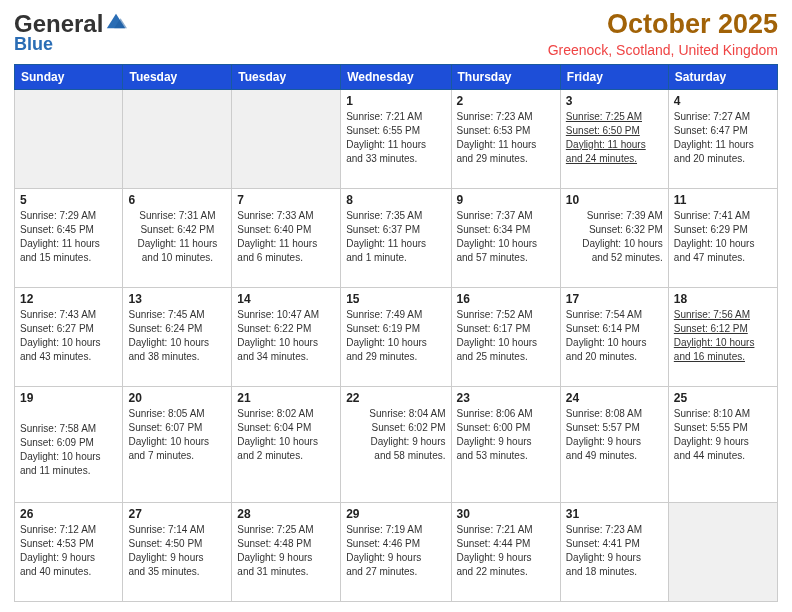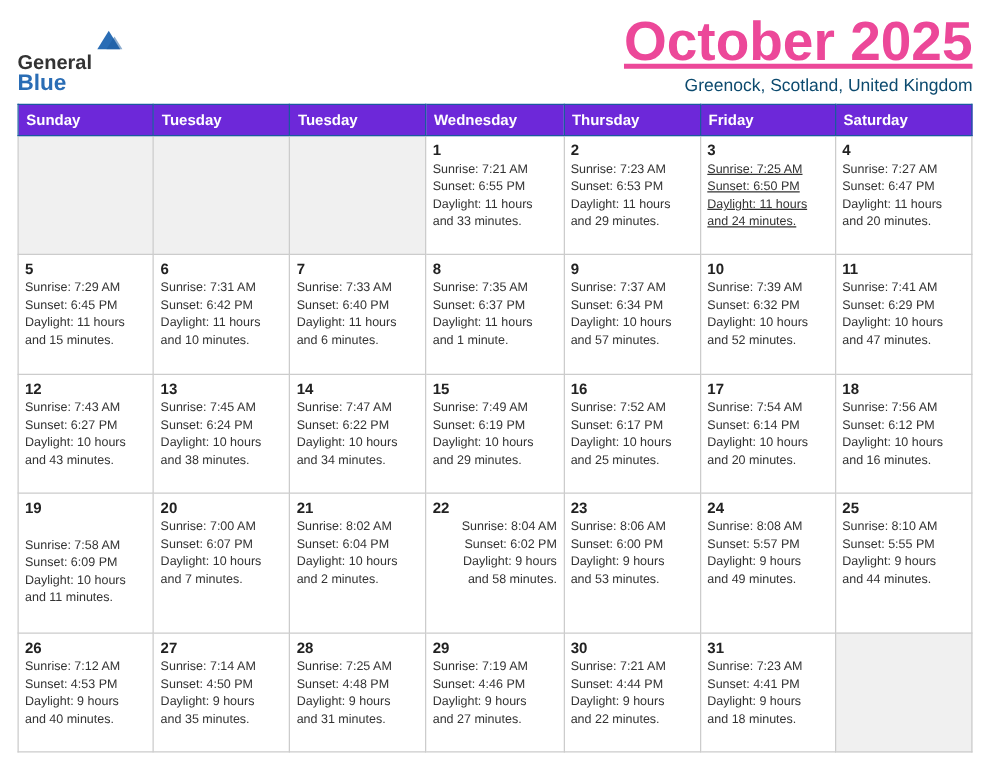--- a/index.html
+++ b/index.html
@@ -32,39 +32,38 @@
     .logo-icon {
       width: 22px;
       height: 22px;
       margin-left: 2px;
       margin-top: -6px;
     }
     .title-block {
       text-align: right;
     }
     .month-title {
-      font-size: 44px;
+      font-size: 27px;
       font-weight: bold;
-      color: #ec4899;
+      color: #a16207;
       line-height: 1.1;
-      text-decoration: underline;
     }
     .location {
       font-size: 14px;
-      color: #0c4a6e;
+      color: #ef4444;
       margin-top: 2px;
     }
     .calendar {
       width: 100%;
       border-collapse: collapse;
       flex: 1;
       font-size: 10.5px;
     }
     .calendar th {
-      background: #6d28d9;
+      background: #1d4ed8;
       color: #fff;
       text-align: left;
       padding: 5px 6px;
       font-size: 12px;
       font-weight: bold;
       border: 1px solid #1a5a9e;
     }
     .calendar td {
       border: 1px solid #ccc;
       vertical-align: top;
@@ -89,21 +88,21 @@
     }
   </style>
 </head>
 <body>
 
 <div class="page">
   <div class="header">
     <div class="logo">
       <div>
         <div style="display:flex;align-items:center;">
-          <span class="logo-general" style="font-size:16px;font-weight:bold;margin-top:32px;">General</span>
+          <span class="logo-general" style="font-size:24px;font-weight:bold;">General</span>
           <svg class="logo-icon" viewBox="0 0 24 24" fill="#2a6db5">
             <polygon points="2,20 12,4 22,20" fill="#2a6db5"></polygon>
             <polygon points="10,20 17,9 24,20" fill="#1a5a9e" opacity="0.5"></polygon>
           </svg>
         </div>
         <span class="logo-blue" style="font-size:18px;font-weight:bold;color:#2a6db5;display:block;margin-top:-4px;">Blue</span>
       </div>
     </div>
     <div class="title-block">
       <div class="month-title">October 2025</div>
@@ -160,21 +159,21 @@
         <tr style="height: 82px;">
           <td>
             <span class="day-num">5</span>
             <div class="day-info" style="white-space: pre-line;">Sunrise: 7:29 AM
 Sunset: 6:45 PM
 Daylight: 11 hours
 and 15 minutes.</div>
           </td>
           <td>
             <span class="day-num">6</span>
-            <div class="day-info" style="white-space: pre-line;">Sunrise: 7:31 AM
+            <div class="day-info" style="white-space: pre-line; text-align: center;">Sunrise: 7:31 AM
 Sunset: 6:42 PM
 Daylight: 11 hours
 and 10 minutes.</div>
           </td>
           <td>
             <span class="day-num">7</span>
             <div class="day-info" style="white-space: pre-line;">Sunrise: 7:33 AM
 Sunset: 6:40 PM
 Daylight: 11 hours
 and 6 minutes.</div>
@@ -188,21 +187,21 @@
           </td>
           <td>
             <span class="day-num">9</span>
             <div class="day-info" style="white-space: pre-line;">Sunrise: 7:37 AM
 Sunset: 6:34 PM
 Daylight: 10 hours
 and 57 minutes.</div>
           </td>
           <td>
             <span class="day-num">10</span>
-            <div class="day-info" style="white-space: pre-line;">Sunrise: 7:39 AM
+            <div class="day-info" style="white-space: pre-line; text-align: right;">Sunrise: 7:39 AM
 Sunset: 6:32 PM
 Daylight: 10 hours
 and 52 minutes.</div>
           </td>
           <td>
             <span class="day-num">11</span>
             <div class="day-info" style="white-space: pre-line;">Sunrise: 7:41 AM
 Sunset: 6:29 PM
 Daylight: 10 hours
 and 47 minutes.</div>
@@ -218,21 +217,21 @@
           </td>
           <td>
             <span class="day-num">13</span>
             <div class="day-info" style="white-space: pre-line;">Sunrise: 7:45 AM
 Sunset: 6:24 PM
 Daylight: 10 hours
 and 38 minutes.</div>
           </td>
           <td>
             <span class="day-num">14</span>
-            <div class="day-info" style="white-space: pre-line;">Sunrise: 7:47 AM
+            <div class="day-info" style="white-space: pre-line;">Sunrise: 10:47 AM
 Sunset: 6:22 PM
 Daylight: 10 hours
 and 34 minutes.</div>
           </td>
           <td>
             <span class="day-num">15</span>
             <div class="day-info" style="white-space: pre-line;">Sunrise: 7:49 AM
 Sunset: 6:19 PM
 Daylight: 10 hours
 and 29 minutes.</div>
@@ -246,37 +245,37 @@
           </td>
           <td>
             <span class="day-num">17</span>
             <div class="day-info" style="white-space: pre-line;">Sunrise: 7:54 AM
 Sunset: 6:14 PM
 Daylight: 10 hours
 and 20 minutes.</div>
           </td>
           <td>
             <span class="day-num">18</span>
-            <div class="day-info" style="white-space: pre-line;">Sunrise: 7:56 AM
+            <div class="day-info" style="white-space: pre-line; text-decoration: underline;">Sunrise: 7:56 AM
 Sunset: 6:12 PM
 Daylight: 10 hours
 and 16 minutes.</div>
           </td>
         </tr>
         <tr style="height: 82px;">
           <td>
             <span class="day-num">19</span>
             <div class="day-info" style="white-space: pre-line; margin-top: 17px;">Sunrise: 7:58 AM
 Sunset: 6:09 PM
 Daylight: 10 hours
 and 11 minutes.</div>
           </td>
           <td>
             <span class="day-num">20</span>
-            <div class="day-info" style="white-space: pre-line;">Sunrise: 7:00 AM
+            <div class="day-info" style="white-space: pre-line;">Sunrise: 8:05 AM
 Sunset: 6:07 PM
 Daylight: 10 hours
 and 7 minutes.</div>
           </td>
           <td>
             <span class="day-num">21</span>
             <div class="day-info" style="white-space: pre-line;">Sunrise: 8:02 AM
 Sunset: 6:04 PM
 Daylight: 10 hours
 and 2 minutes.</div>

